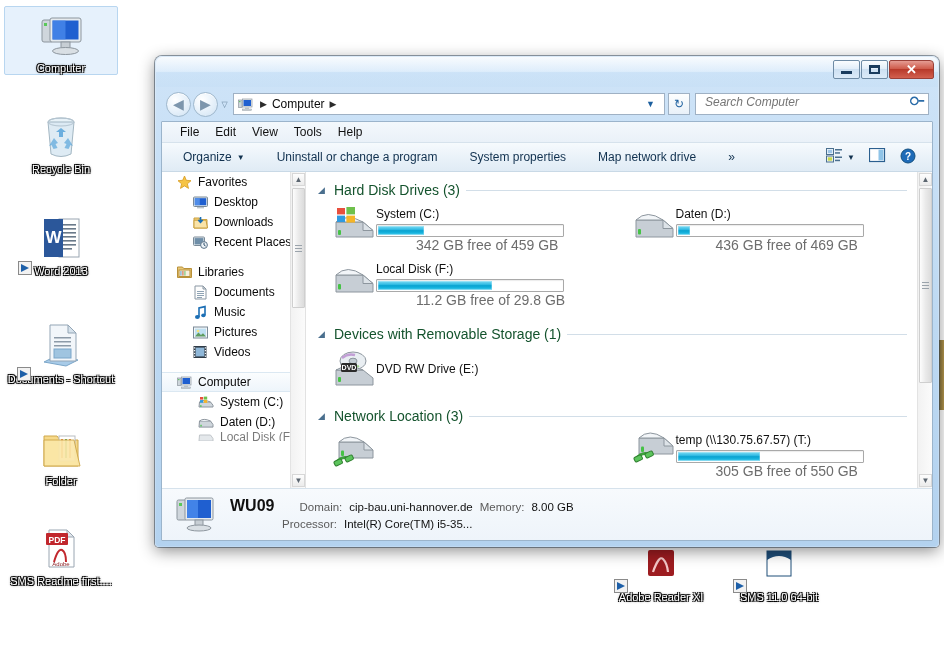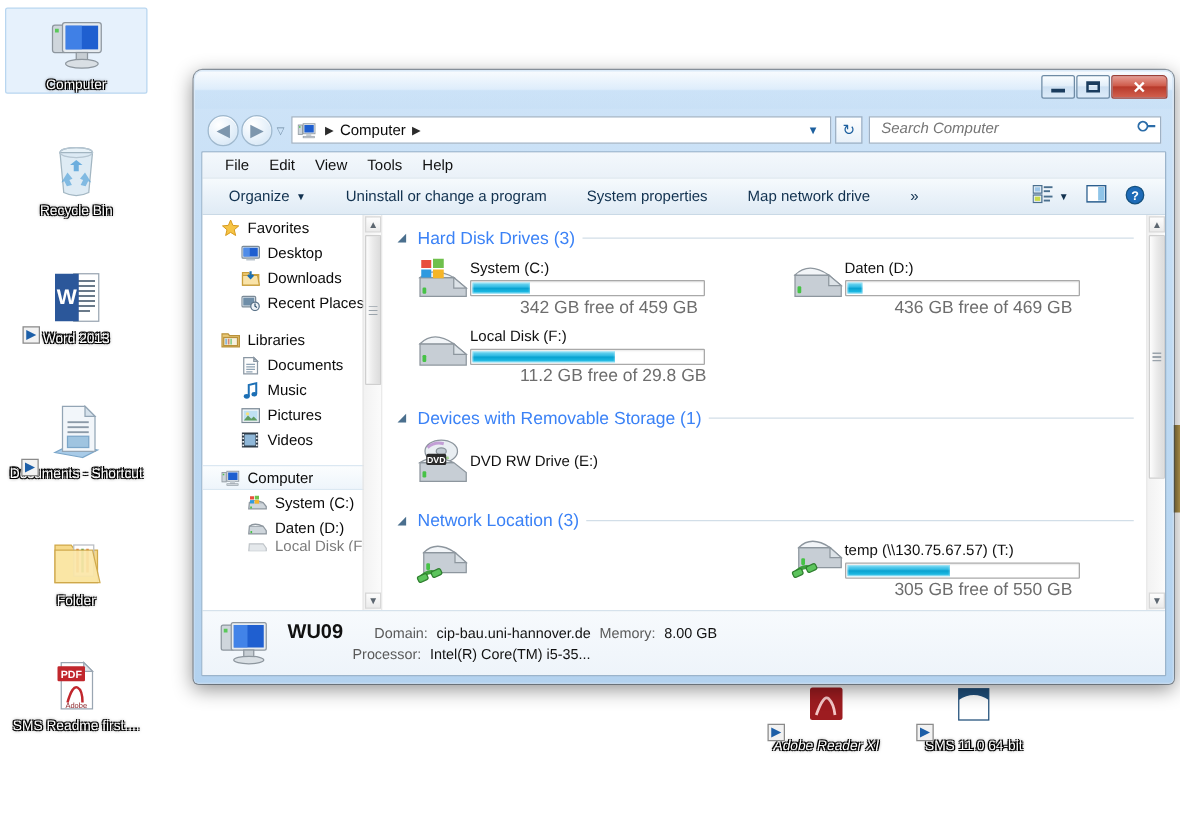--- a/index.html
+++ b/index.html
@@ -214,21 +214,21 @@
 
   
   #content {
     flex: 1; position: relative; overflow: hidden;
     background:#fff;
   }
   #content-scroll { position:absolute; inset:0 15px 0 0; padding: 8px 0 0 12px; }
 
   .group-hdr { display:flex; align-items:center; gap:6px; margin: 2px 0 4px 0; }
   .grp-tri { width:10px; color:#4a6f8e; font-size:9px; }
-  .grp-title { font-size: 14px; color:#3b82f6; white-space:nowrap; }
+  .grp-title { font-size: 14px; color:#14532d; white-space:nowrap; }
   .grp-rule { flex:1; height:1px; background:#d2dee8; margin-right: 10px; }
 
   .grid2 { display:flex; flex-wrap: wrap; }
   .tile { width: 50%; display:flex; padding: 4px 0 4px 14px; align-items: flex-start; }
   .tile .ticon { width:44px; flex: 0 0 44px; display:flex; align-items:center; justify-content:center; }
   .tile .tbody { padding-top: 1px; }
   .tname { font-size: 12px; color:#111; line-height: 15px; white-space: nowrap; }
   .tsub  { font-size: 14px; color:#6d6d6d; line-height: 15px; margin-left: 40px; }
   .bar {
     width: 188px; height: 13px; background:#fff;
@@ -356,21 +356,21 @@
         <path d="M27 4 v7 h7 z" fill="#e3e8ed" stroke="#9aa6b2"></path>
         <rect x="6" y="7" width="22" height="12" fill="#c1272d" rx="1"></rect>
         <text x="17" y="16.5" font-size="8.5" font-weight="bold" fill="#fff" text-anchor="middle" font-family="Liberation Sans, sans-serif">PDF</text>
         <path d="M14 36 q4-14 8-12 t4 12" fill="none" stroke="#c1272d" stroke-width="2"></path>
         <text x="21" y="40" font-size="6" fill="#8a1f24" text-anchor="middle" font-family="Liberation Sans, sans-serif">Adobe</text>
       </svg>
     </div>
     <div class="label">SMS Readme first....</div>
   </div>
 
-  <div class="desk-icon" style="left:604px;top:536px;font-style:italic;">
+  <div class="desk-icon" style="left:604px;top:536px;">
     <div class="glyph">
       <svg width="42" height="40" viewBox="0 0 42 40">
         <rect x="8" y="2" width="26" height="26" fill="#9d1c20" rx="2"></rect>
         <path d="M13 24 q6-17 10-13 t5 13" fill="none" stroke="#f4c7c7" stroke-width="2.2"></path>
       </svg>
       <span class="shortcut-arrow" style="left:10px;bottom:10px;"></span>
     </div>
     <div class="label">Adobe Reader XI</div>
   </div>
 

